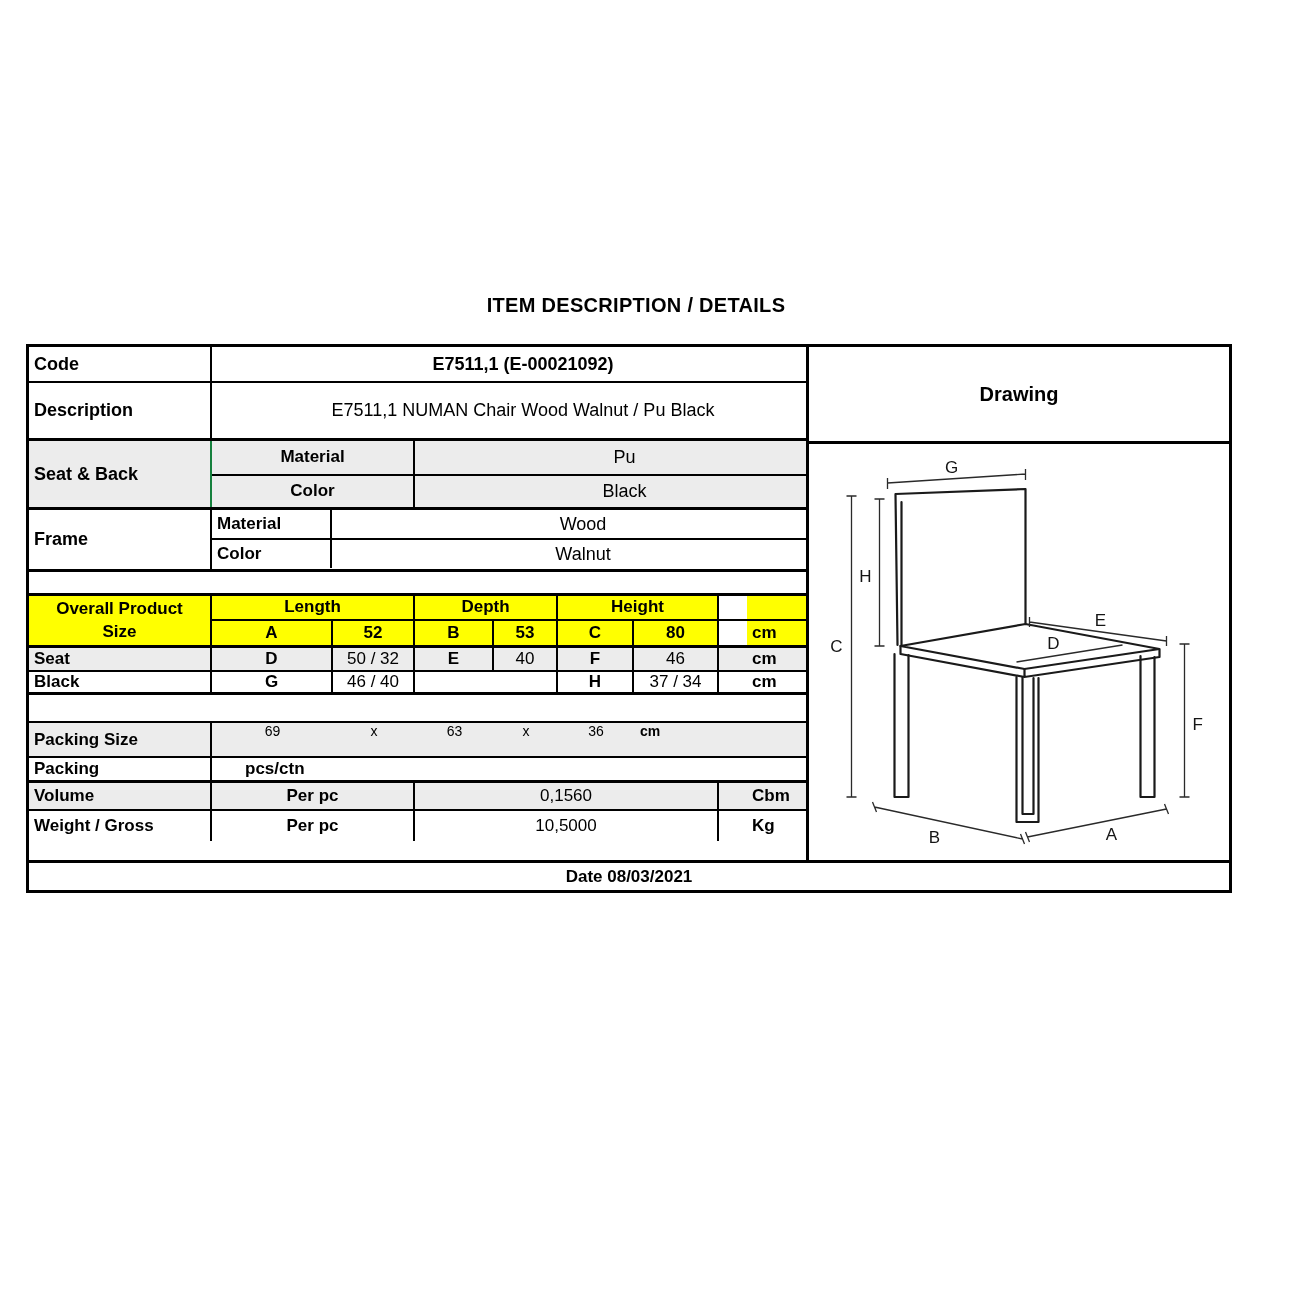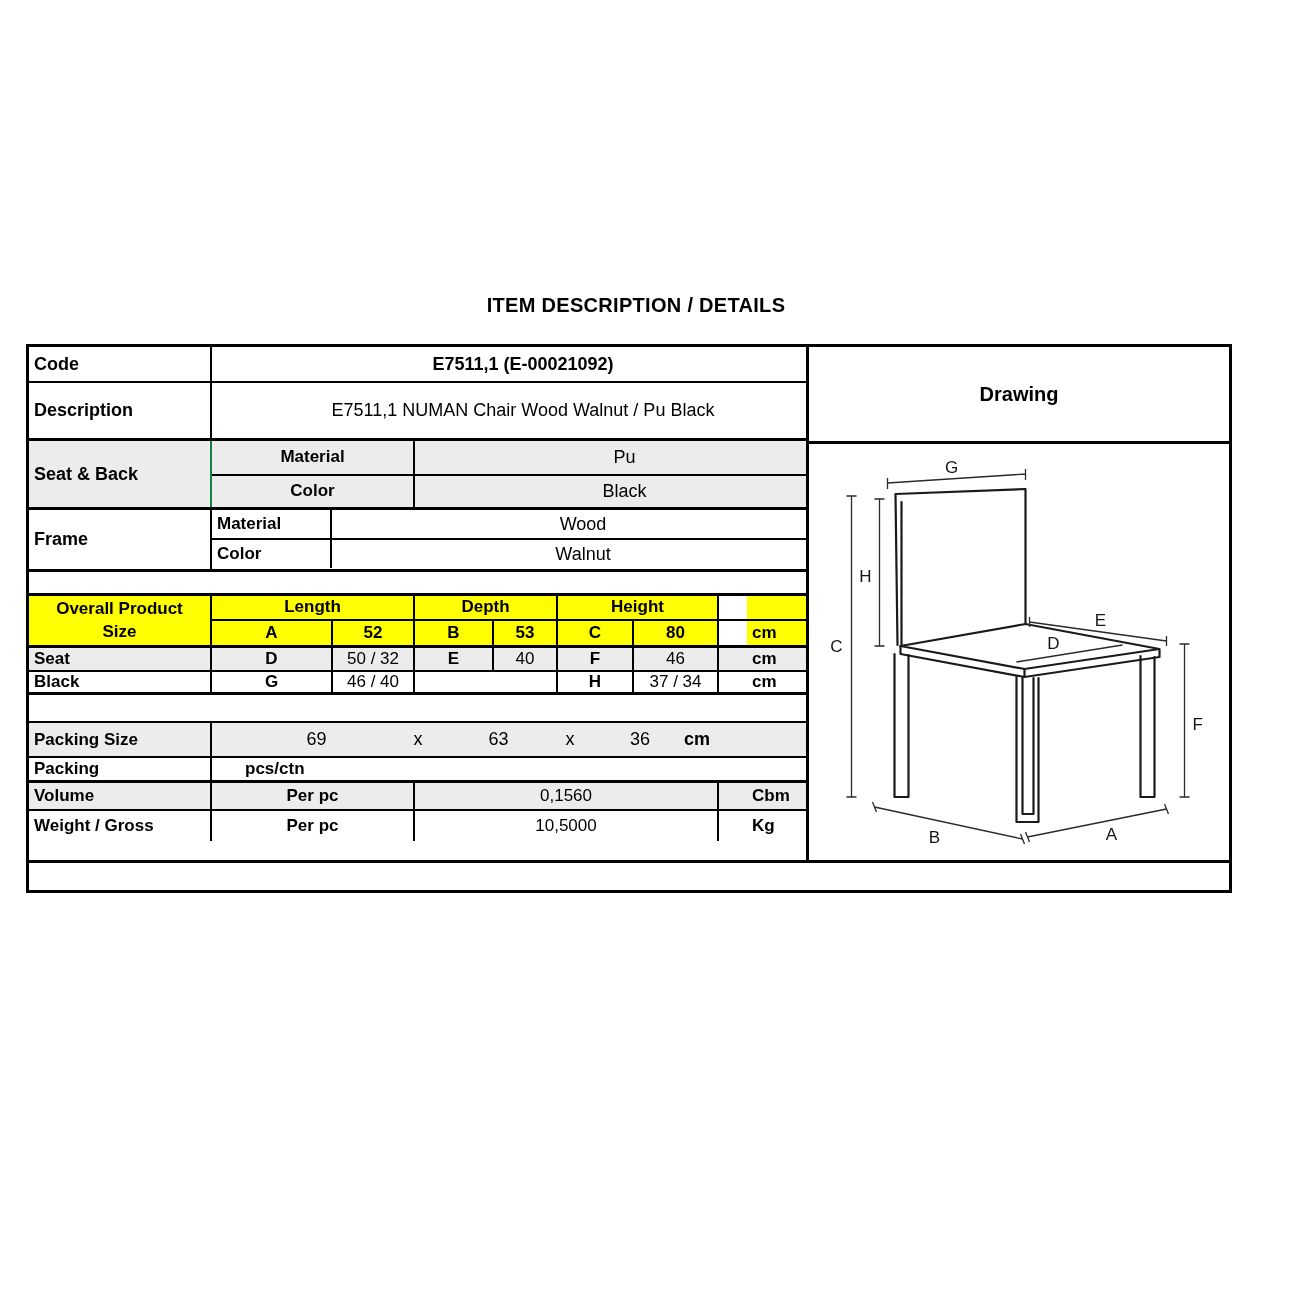--- a/index.html
+++ b/index.html
@@ -24,21 +24,21 @@
   .yel{background:#ffff00;}
   .bb2{border-bottom:2px solid #000;}
   .bb3{border-bottom:3px solid #000;}
   .wl{width:183px;} .w2{width:121px;} .w3{width:82px;} .w4{width:79px;}
   .w5{width:64px;} .w6{width:76px;} .w7{width:85px;} .fx{flex:1;}
   .w23{width:203px;} .wfr{width:120px;} .w45{width:143px;} .w67{width:161px;}
   .w27{width:507px;} .w47{width:304px;}
   .sec{display:flex;box-sizing:border-box;}
   .sub{flex:1;display:flex;flex-direction:column;}
   
-  .ps{display:flex;align-items:center;flex:1;font-size:18px;margin-left:44px;}
+  .ps{display:flex;align-items:flex-start;flex:1;font-size:14px;}
   .ps span{display:inline-flex;justify-content:center;box-sizing:border-box;}
   #draw-header{height:98px;border-bottom:3px solid #000;display:flex;
       align-items:center;justify-content:center;font-size:20px;font-weight:bold;}
   #draw-area{flex:1;position:relative;}
   #date-row{flex:1;display:flex;align-items:center;justify-content:center;
       font-size:17px;font-weight:bold;}
   svg text{font-family:"Liberation Sans","DejaVu Sans",sans-serif;font-size:17px;fill:#151515;}
 </style>
 </head>
 <body>
@@ -203,14 +203,17 @@
             <text x="290" y="182" text-anchor="middle">E</text>
             <text x="243" y="205" text-anchor="middle">D</text>
             <text x="382" y="286" text-anchor="start">F</text>
             <text x="124" y="399" text-anchor="middle">B</text>
             <text x="301" y="396" text-anchor="middle">A</text>
           </svg>
         </div>
       </div>
     </div>
 
+    <div id="date-row">
+      <span>Date 08/03/2021</span>
+    </div>
   </div>
 </div>
 
 </body></html>

